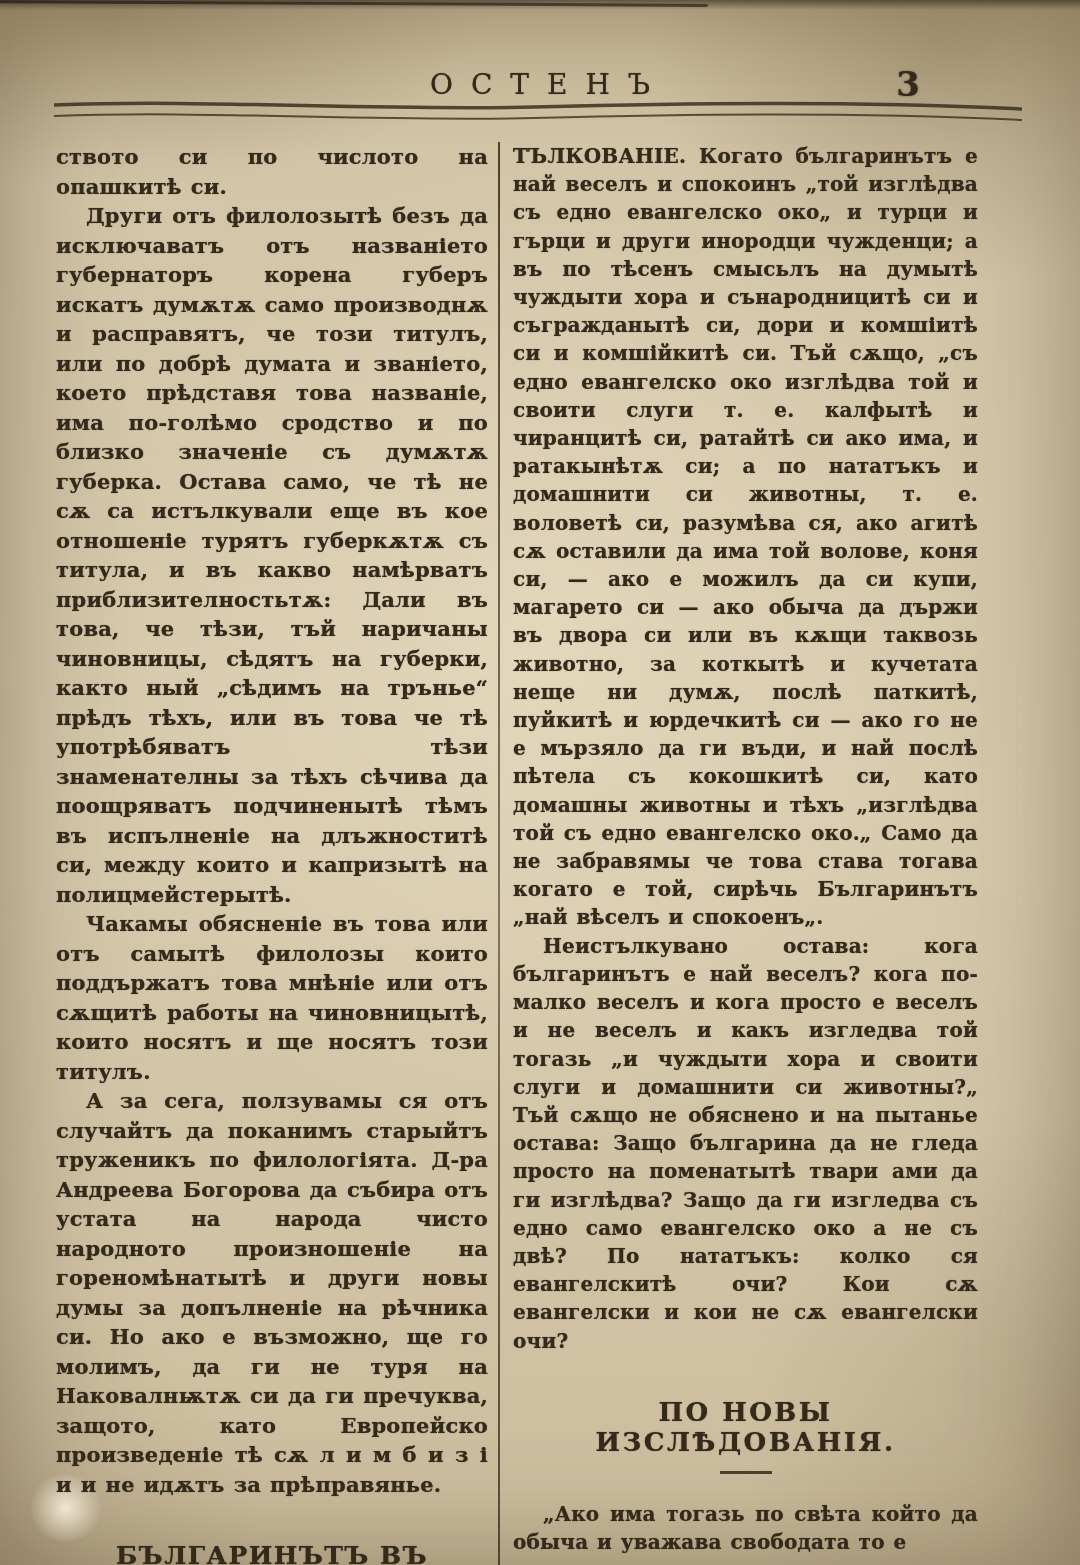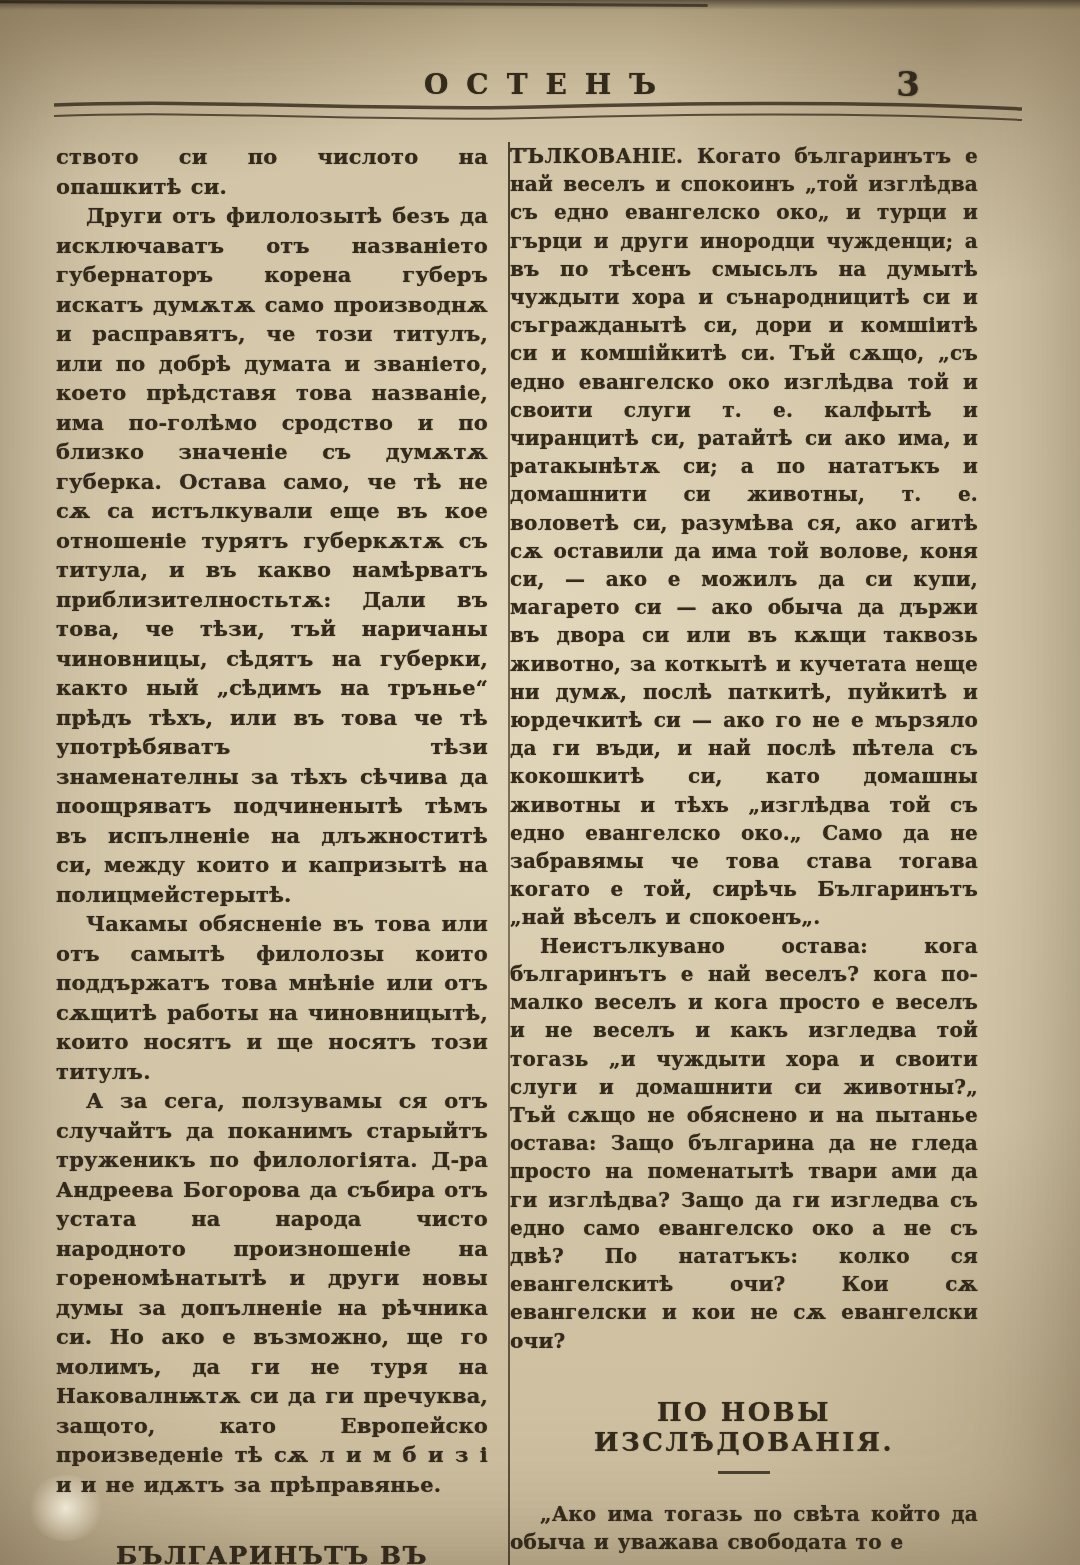--- a/index.html
+++ b/index.html
@@ -28,40 +28,40 @@
     position: absolute; left: -12px; top: 2px; width: 720px; height: 3px;
     background: rgba(25,20,12,0.6); transform: rotate(0.3deg); border-radius: 2px;
   }
   .blotch-light {
     position: absolute; left: 26px; top: 1475px; width: 80px; height: 66px;
     background: radial-gradient(circle, rgba(242,235,216,0.95), rgba(242,235,216,0) 70%);
     border-radius: 50%;
   }
   .masthead {
     position: absolute; top: 68px; left: 0; width: 100%; margin: 0;
-    text-align: center; font-size: 28px; font-weight: 700;
+    text-align: center; font-size: 28px; font-weight: 400;
     letter-spacing: 18px; text-indent: 18px;
     text-shadow: 0 0 1px rgba(51,42,27,0.8);
   }
   .pagenum {
     position: absolute; top: 64px; right: 160px;
     font-size: 34px; font-weight: 700;
     text-shadow: 0 0 2px rgba(51,42,27,0.7);
   }
   .header-rules { position: absolute; left: 54px; top: 96px; }
   .columns {
     position: absolute; left: 56px; top: 142px; width: 922px; bottom: 0;
     display: flex;
   }
-  .col-left  { width: 432px; padding-right: 20px; }
+  .col-left  { width: 432px; padding-right: 10px; }
   .divider {
     width: 2px;
     background: linear-gradient(180deg, rgba(51,42,27,0.85), rgba(51,42,27,0.55) 55%, rgba(51,42,27,0.78));
   }
-  .col-right { flex: 1; }
+  .col-right { flex: 1; padding-left: 13px; }
   .col p {
     margin: 0; text-indent: 30px; text-align: justify;
     font-size: 21px; line-height: 29.5px; font-weight: 700;
     letter-spacing: 0.2px; word-spacing: 1.5px;
     text-shadow: 0 0 1px rgba(51,42,27,0.75);
   }
   .col-right p { font-size: 20px; line-height: 28.2px; }
   p.noindent { text-indent: 0; }
   .section-title {
     margin: 42px 0 0; text-align: center;

